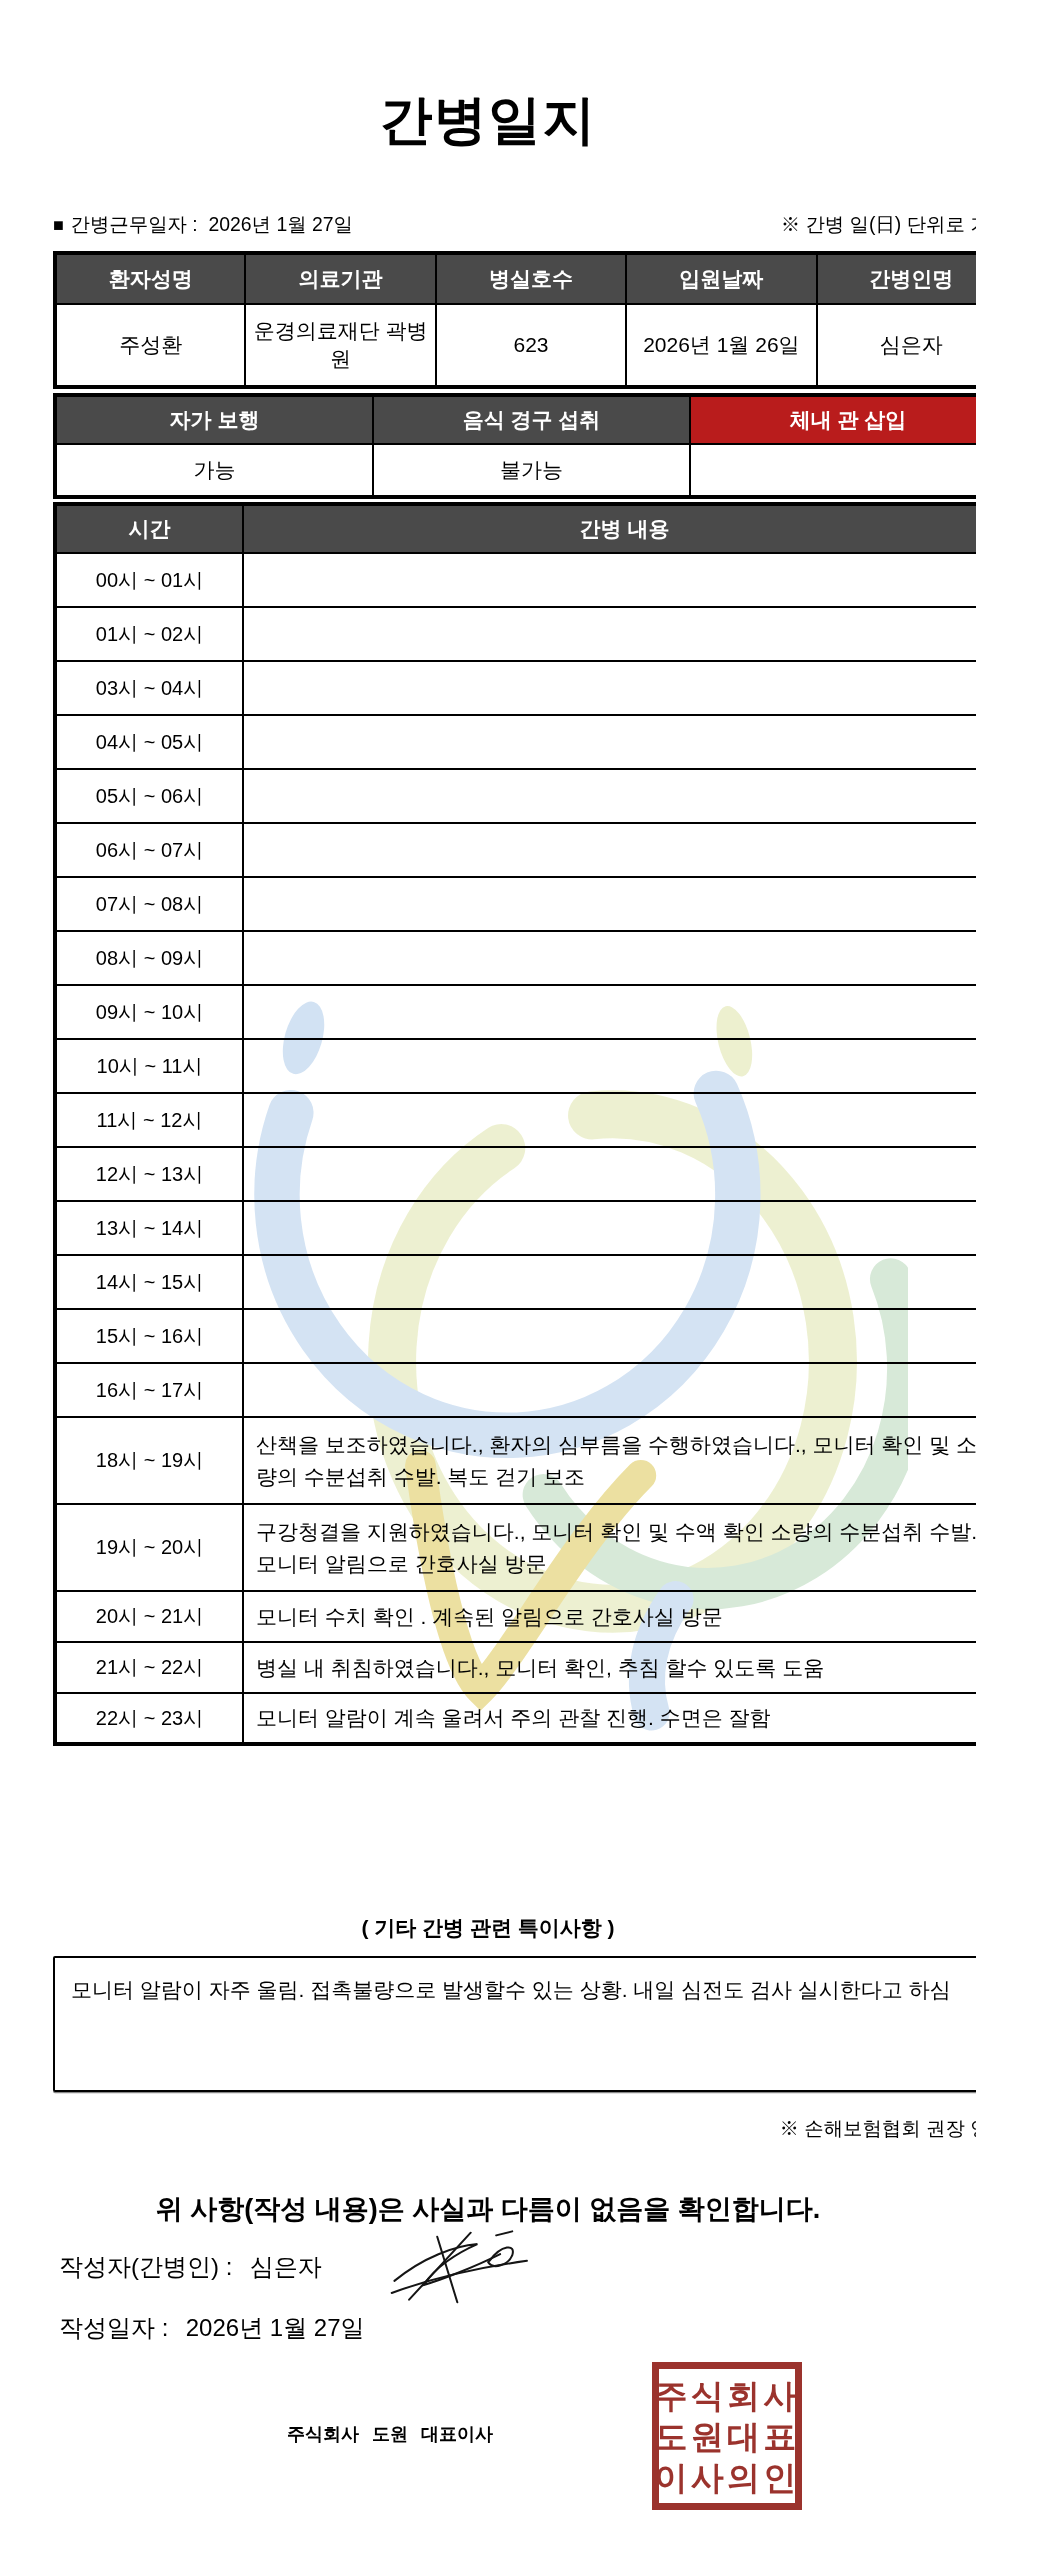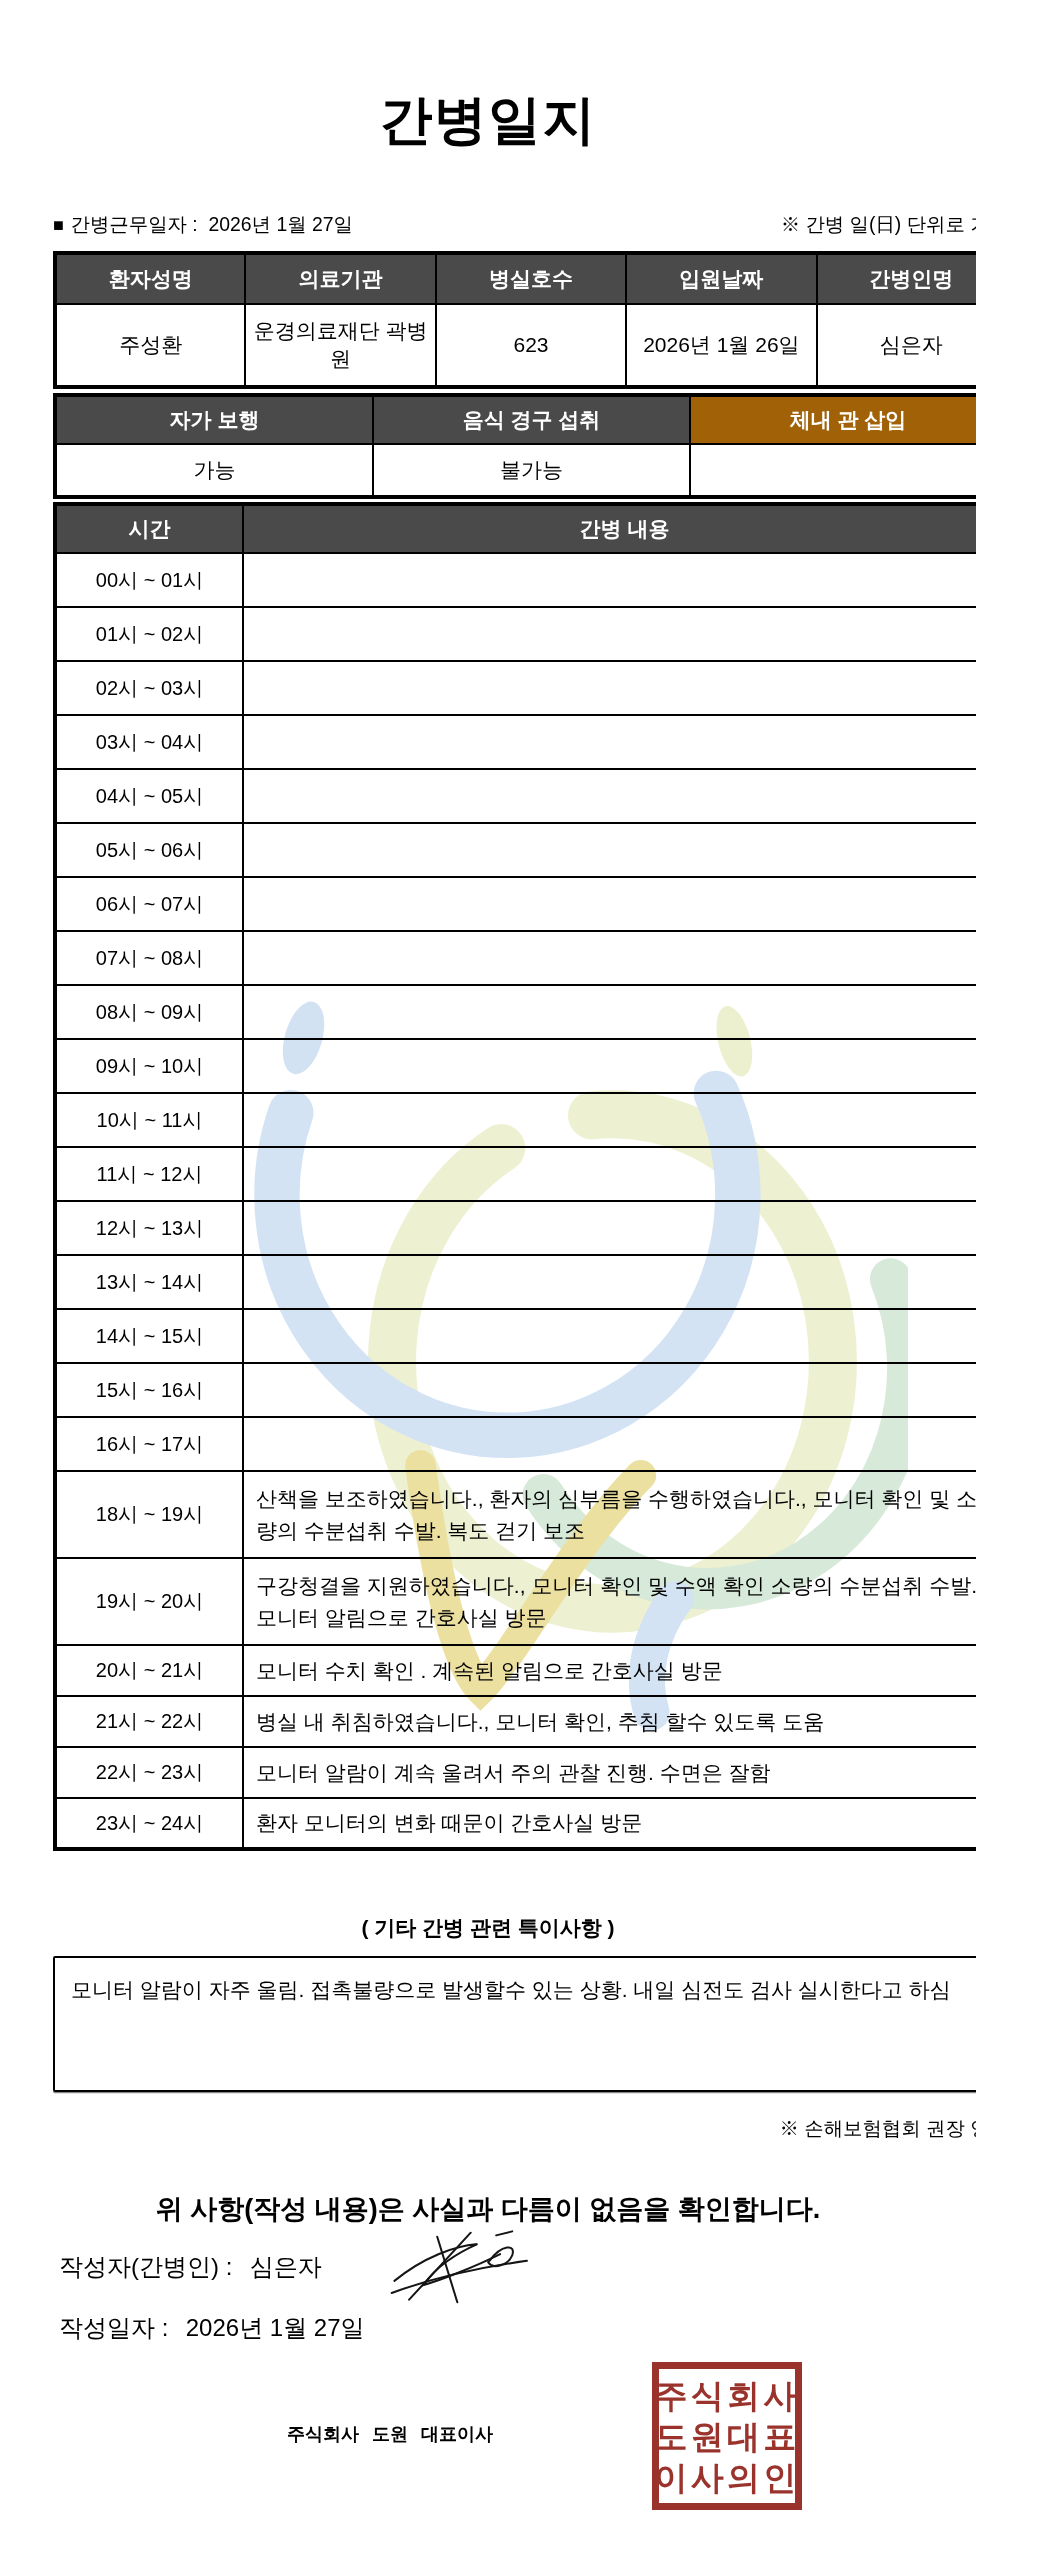--- a/index.html
+++ b/index.html
@@ -132,21 +132,21 @@
   <table class="tbl t-status">
     <colgroup>
         <col style="width:33.4%">
         <col style="width:33.3%">
         <col style="width:33.3%">
       </colgroup>
     <tbody>
         <tr class="hd">
       <th style="background: rgb(74, 74, 74);">자가 보행</th>
       <th style="background: rgb(74, 74, 74);">음식 경구 섭취</th>
-      <th style="background: #a16207;">체내 관 삽입</th>
+      <th style="background: #b91c1c;">체내 관 삽입</th>
     </tr>
     <tr class="bd">
       <td>가능</td>
       <td>불가능</td>
       <td></td>
     </tr>
   </tbody>
     </table>
 
   <table class="tbl t-care">
@@ -161,24 +161,20 @@
     </tr>
     <tr class="r-empty">
           <td class="time">00시 ~ 01시</td>
           <td class="content"></td>
         </tr>
     <tr class="r-empty">
           <td class="time">01시 ~ 02시</td>
           <td class="content"></td>
         </tr>
     <tr class="r-empty">
-          <td class="time">02시 ~ 03시</td>
-          <td class="content"></td>
-        </tr>
-    <tr class="r-empty">
           <td class="time">03시 ~ 04시</td>
           <td class="content"></td>
         </tr>
     <tr class="r-empty">
           <td class="time">04시 ~ 05시</td>
           <td class="content"></td>
         </tr>
     <tr class="r-empty">
           <td class="time">05시 ~ 06시</td>
           <td class="content"></td>
@@ -239,24 +235,20 @@
           <td class="time">20시 ~ 21시</td>
           <td class="content">모니터 수치 확인 . 계속된 알림으로 간호사실 방문</td>
         </tr>
     <tr class="r-sgl">
           <td class="time">21시 ~ 22시</td>
           <td class="content">병실 내 취침하였습니다., 모니터 확인, 추침 할수 있도록 도움</td>
         </tr>
     <tr class="r-sgl">
           <td class="time">22시 ~ 23시</td>
           <td class="content">모니터 알람이 계속 울려서 주의 관찰 진행. 수면은 잘함</td>
-        </tr>
-    <tr class="r-sgl">
-          <td class="time">23시 ~ 24시</td>
-          <td class="content">환자 모니터의 변화 때문이 간호사실 방문</td>
         </tr>
   </tbody>
     </table>
 
   <div class="abs notes-heading">( 기타 간병 관련 특이사항 )</div>
 
   <div class="abs notes-box">
     <span>모니터 알람이 자주 울림. 접촉불량으로 발생할수 있는 상황. 내일 심전도 검사 실시한다고 하심</span>
   </div>
 

